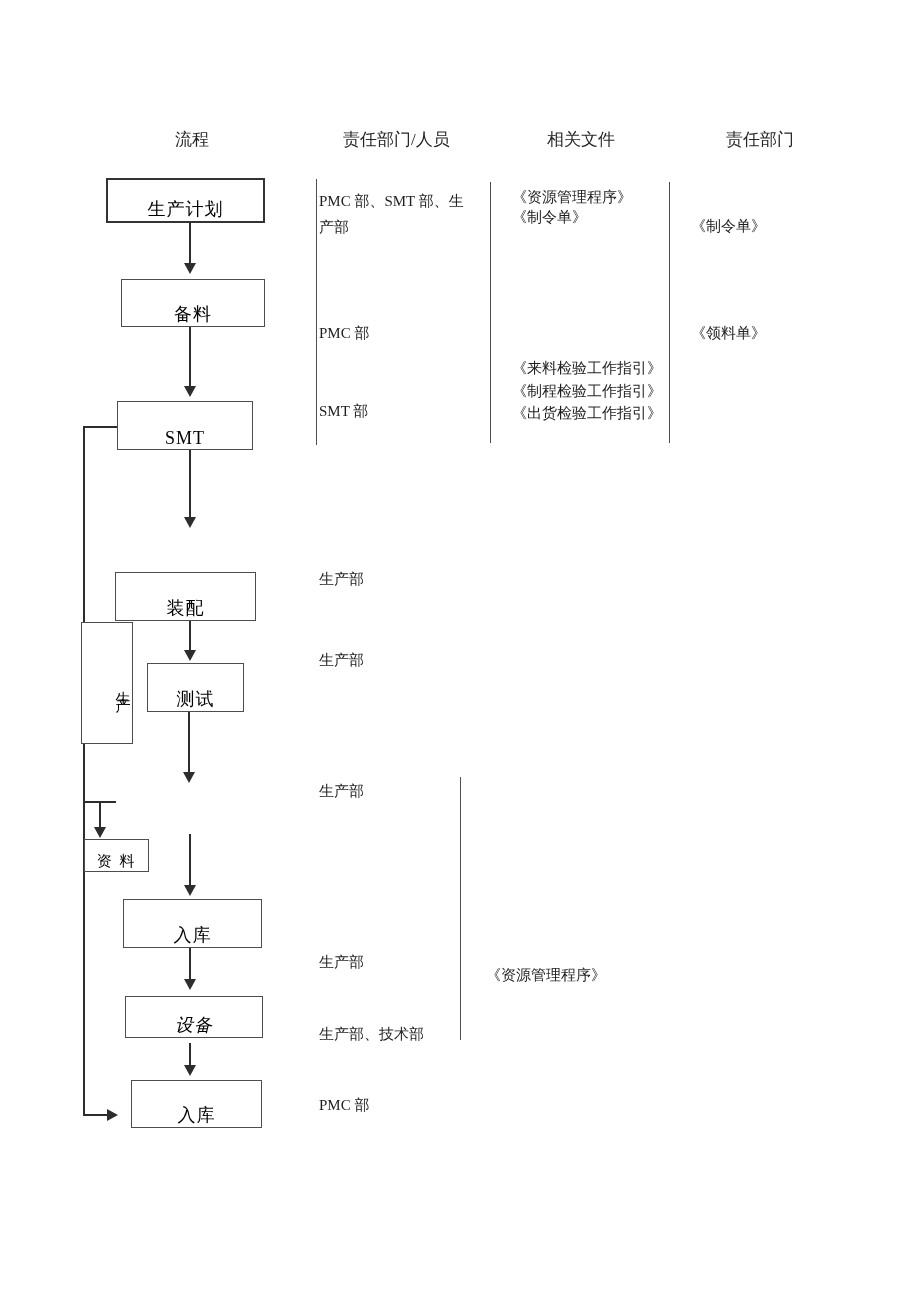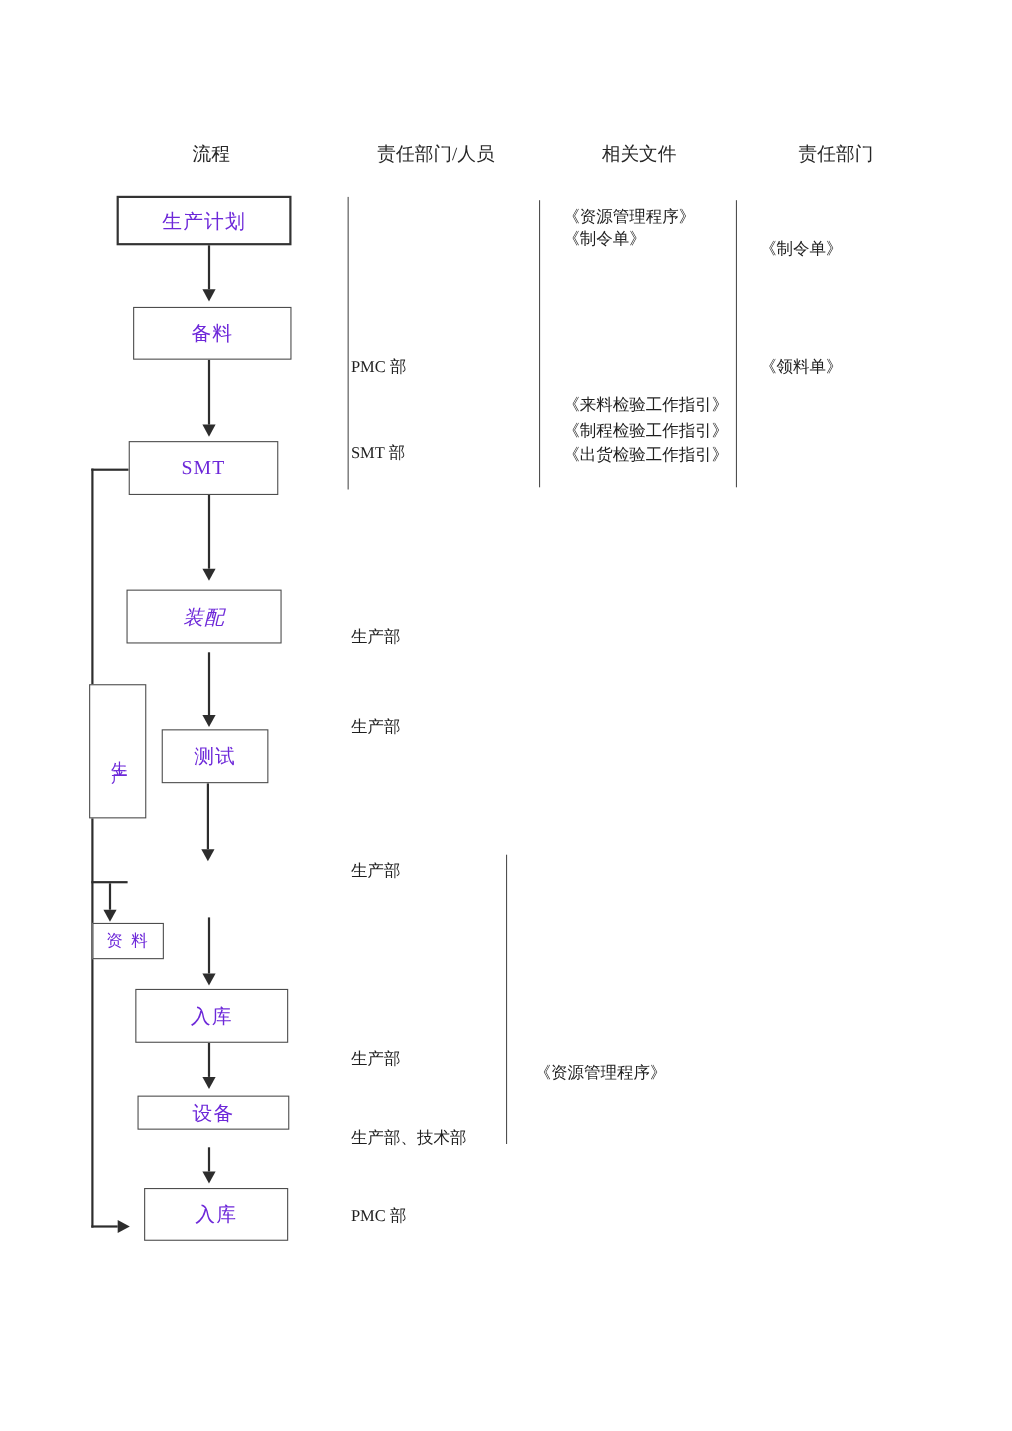--- a/index.html
+++ b/index.html
@@ -16,24 +16,24 @@
     font-size:17px;
     color:#262626;
     white-space:nowrap;
   }
   .box{
     position:absolute;
     box-sizing:border-box;
     border:1px solid #4d4d4d;
     background:#ffffff;
     display:flex;
-    align-items:center;
+    align-items:flex-end;
     justify-content:center;
     font-size:18px;
-    color:#6d28d9;
+    color:#000000;
     z-index:2;
     letter-spacing:1px;
   }
   .box.thick{border:2px solid #333333;}
   .box.small{font-size:15px;letter-spacing:2px;}
   .box.vertical{
     writing-mode:vertical-lr;
     font-size:15px;
     letter-spacing:6px;
     justify-content:center;
@@ -137,42 +137,43 @@
 
   <div class="box thick" style="left:106px;top:178px;width:159px;height:45px;">
     <span>生产计划</span>
   </div>
   <div class="box" style="left:121px;top:279px;width:144px;height:48px;">
     <span>备料</span>
   </div>
   <div class="box" style="left:117px;top:401px;width:136px;height:49px;">
     <span>SMT</span>
   </div>
-  <div class="box" style="left:115px;top:536px;width:141px;height:49px;font-style:italic;">
+  <div class="box" style="left:115px;top:572px;width:141px;height:49px;">
     <span>装配</span>
   </div>
   <div class="box vertical" style="left:81px;top:622px;width:52px;height:122px;">
     <span>生产</span>
   </div>
   <div class="box" style="left:147px;top:663px;width:97px;height:49px;">
     <span>测试</span>
   </div>
   <div class="box small" style="left:84px;top:839px;width:65px;height:33px;">
     <span>资 料</span>
   </div>
   <div class="box" style="left:123px;top:899px;width:139px;height:49px;">
     <span>入库</span>
   </div>
-  <div class="box" style="left:125px;top:996px;width:138px;height:31px;">
+  <div class="box" style="left:125px;top:996px;width:138px;height:42px;font-style:italic;">
     <span>设备</span>
   </div>
   <div class="box" style="left:131px;top:1080px;width:131px;height:48px;">
     <span>入库</span>
   </div>
 
+  <div class="txt wrap" style="left:319px;top:188px;">PMC 部、SMT 部、生产部</div>
   <div class="txt" style="left:319px;top:324px;">PMC 部</div>
   <div class="txt" style="left:319px;top:402px;">SMT 部</div>
   <div class="txt" style="left:319px;top:570px;">生产部</div>
   <div class="txt" style="left:319px;top:651px;">生产部</div>
   <div class="txt" style="left:319px;top:782px;">生产部</div>
   <div class="txt" style="left:319px;top:953px;">生产部</div>
   <div class="txt" style="left:319px;top:1025px;">生产部、技术部</div>
   <div class="txt" style="left:319px;top:1096px;">PMC 部</div>
 
   <div class="txt" style="left:512px;top:188px;">《资源管理程序》</div>

